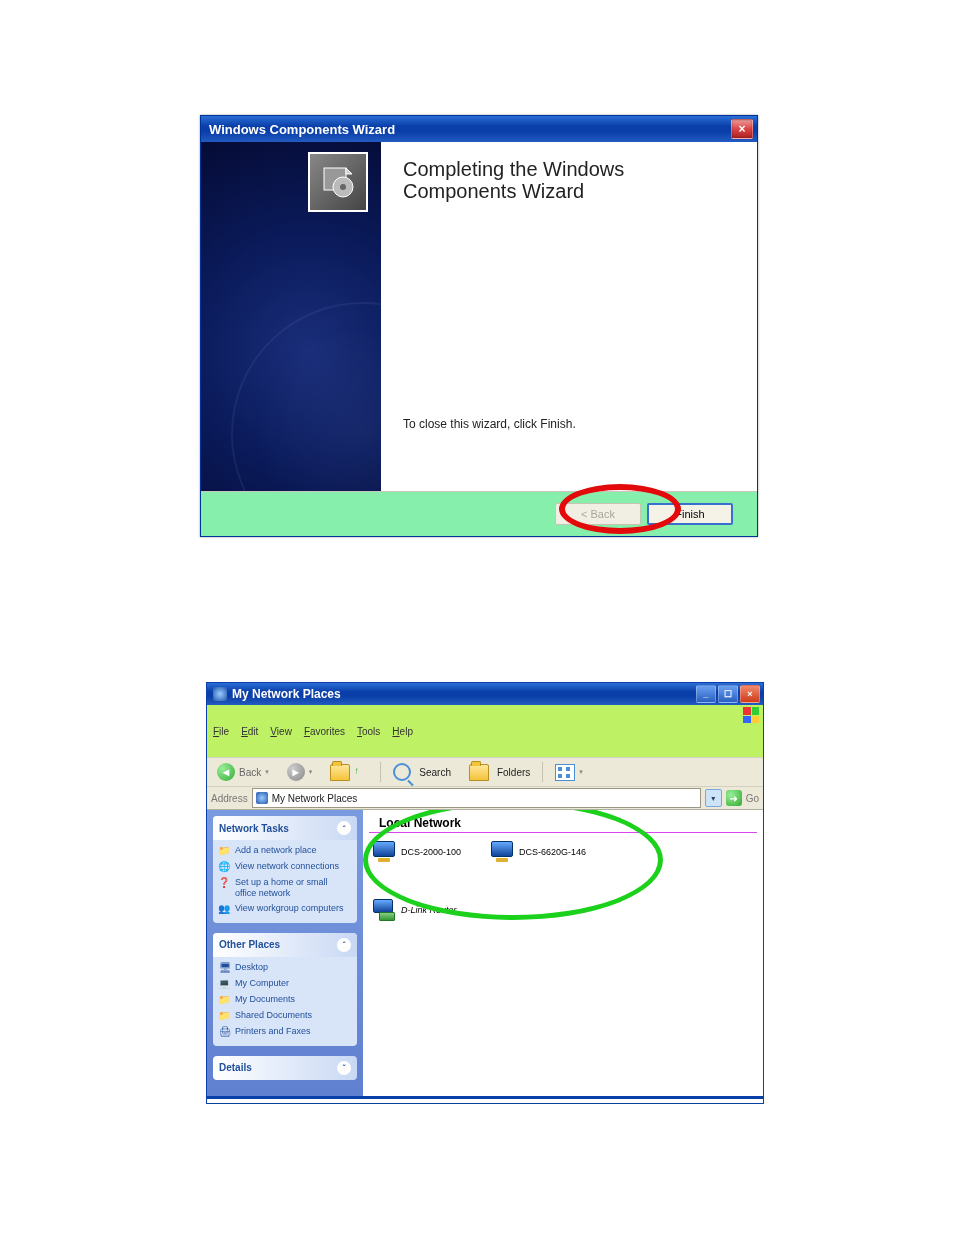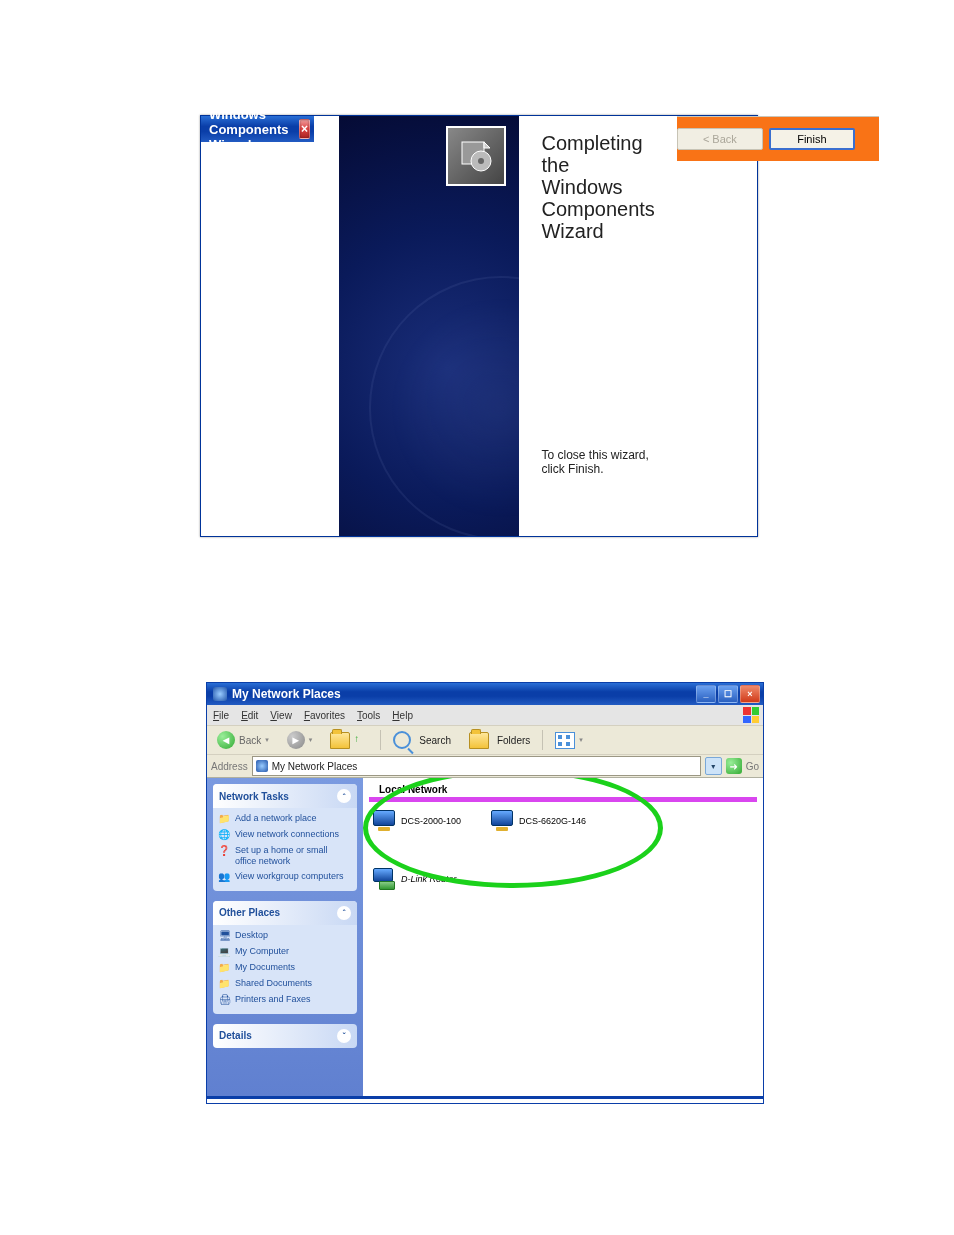--- a/index.html
+++ b/index.html
@@ -17,20 +17,21 @@
   
   .dialog1 {
     position: absolute;
     left: 200px;
     top: 115px;
     width: 556px;
     height: 420px;
     border: 1px solid #003399;
     box-shadow: 0 0 2px rgba(0,0,0,0.4);
     display: flex;
+    flex-direction: column;
     justify-content: space-between;
   }
   .titlebar1 {
     height: 26px;
     background: linear-gradient(to bottom, #2a6fd6 0%, #0a3ea8 40%, #0a3ea8 60%, #225bc2 100%);
     display: flex;
     align-items: center;
     justify-content: space-between;
     padding: 0 4px 0 8px;
     color: #fff;
@@ -46,21 +47,20 @@
     color: #fff;
     font-weight: bold;
     display: flex; align-items: center; justify-content: center;
     font-size: 12px;
     box-shadow: inset 0 0 2px #0006;
   }
   .body1 {
     flex: 1;
     display: flex;
     background: #fff;
-    margin-left: 25px;
   }
   .sidebar1 {
     width: 180px;
     background: radial-gradient(circle at 60% 60%, #1a2e7a 0%, #0a1a5a 50%, #050b35 100%);
     position: relative;
     overflow: hidden;
   }
   .sidebar1::after {
     
     content: "";
@@ -101,21 +101,21 @@
   .content1 .msg1 {
     line-height: 1.4;
     margin-bottom: auto;
   }
   .content1 .msg2 {
     margin-top: auto;
     margin-bottom: 50px;
   }
   .buttonbar1 {
     height: 44px;
-    background: #f97316;
+    background: #86efac;
     border-top: 1px solid #c9c6bb;
     display: flex;
     align-items: center;
     justify-content: flex-end;
     padding-right: 24px;
     gap: 6px;
     position: relative;
   }
   .btn {
     min-width: 86px;
@@ -179,23 +179,23 @@
     width: 18px; height: 16px;
     background: linear-gradient(to bottom,#6aa0f0,#2a60c0);
     border: 1px solid #fff4;
     border-radius: 2px;
     display: flex; align-items: center; justify-content: center;
     color: #fff; font-size: 9px; font-weight: bold;
   }
   .wbtn.close { background: linear-gradient(to bottom,#f08a6a,#d03a1a); }
   .menubar2 {
     height: 20px;
-    background: #e5e5e5;
+    background: #bef264;
     display: flex; align-items: center;
-    padding: 0 6px;
+    padding: 16px 6px;
     gap: 12px;
     color: #333;
     border-bottom: 1px solid #d4d0c0;
     position: relative;
   }
   .menubar2 span { text-decoration: underline dotted transparent; }
   .menubar2 span::first-letter { text-decoration: underline; }
   .winlogo {
     position: absolute; right: 4px; top: 2px;
     width: 16px; height: 16px;
@@ -355,23 +355,23 @@
     font-size: 10px;
   }
 
   .mainview2 {
     flex: 1;
     position: relative;
   }
   .location-header {
     font-weight: bold;
     padding: 4px 10px 2px 10px;
-    border-bottom: 5px solid #d946ef;
+    border-bottom: 1px solid #d946ef;
     margin: 2px 6px 6px 6px;
-    font-size: 10px;
+    font-size: 12px;
   }
   .iconlist {
     padding: 2px 10px;
     display: flex;
     flex-wrap: wrap;
     gap: 36px 30px;
     align-content: flex-start;
   }
   .fileicon {
     display: flex;

